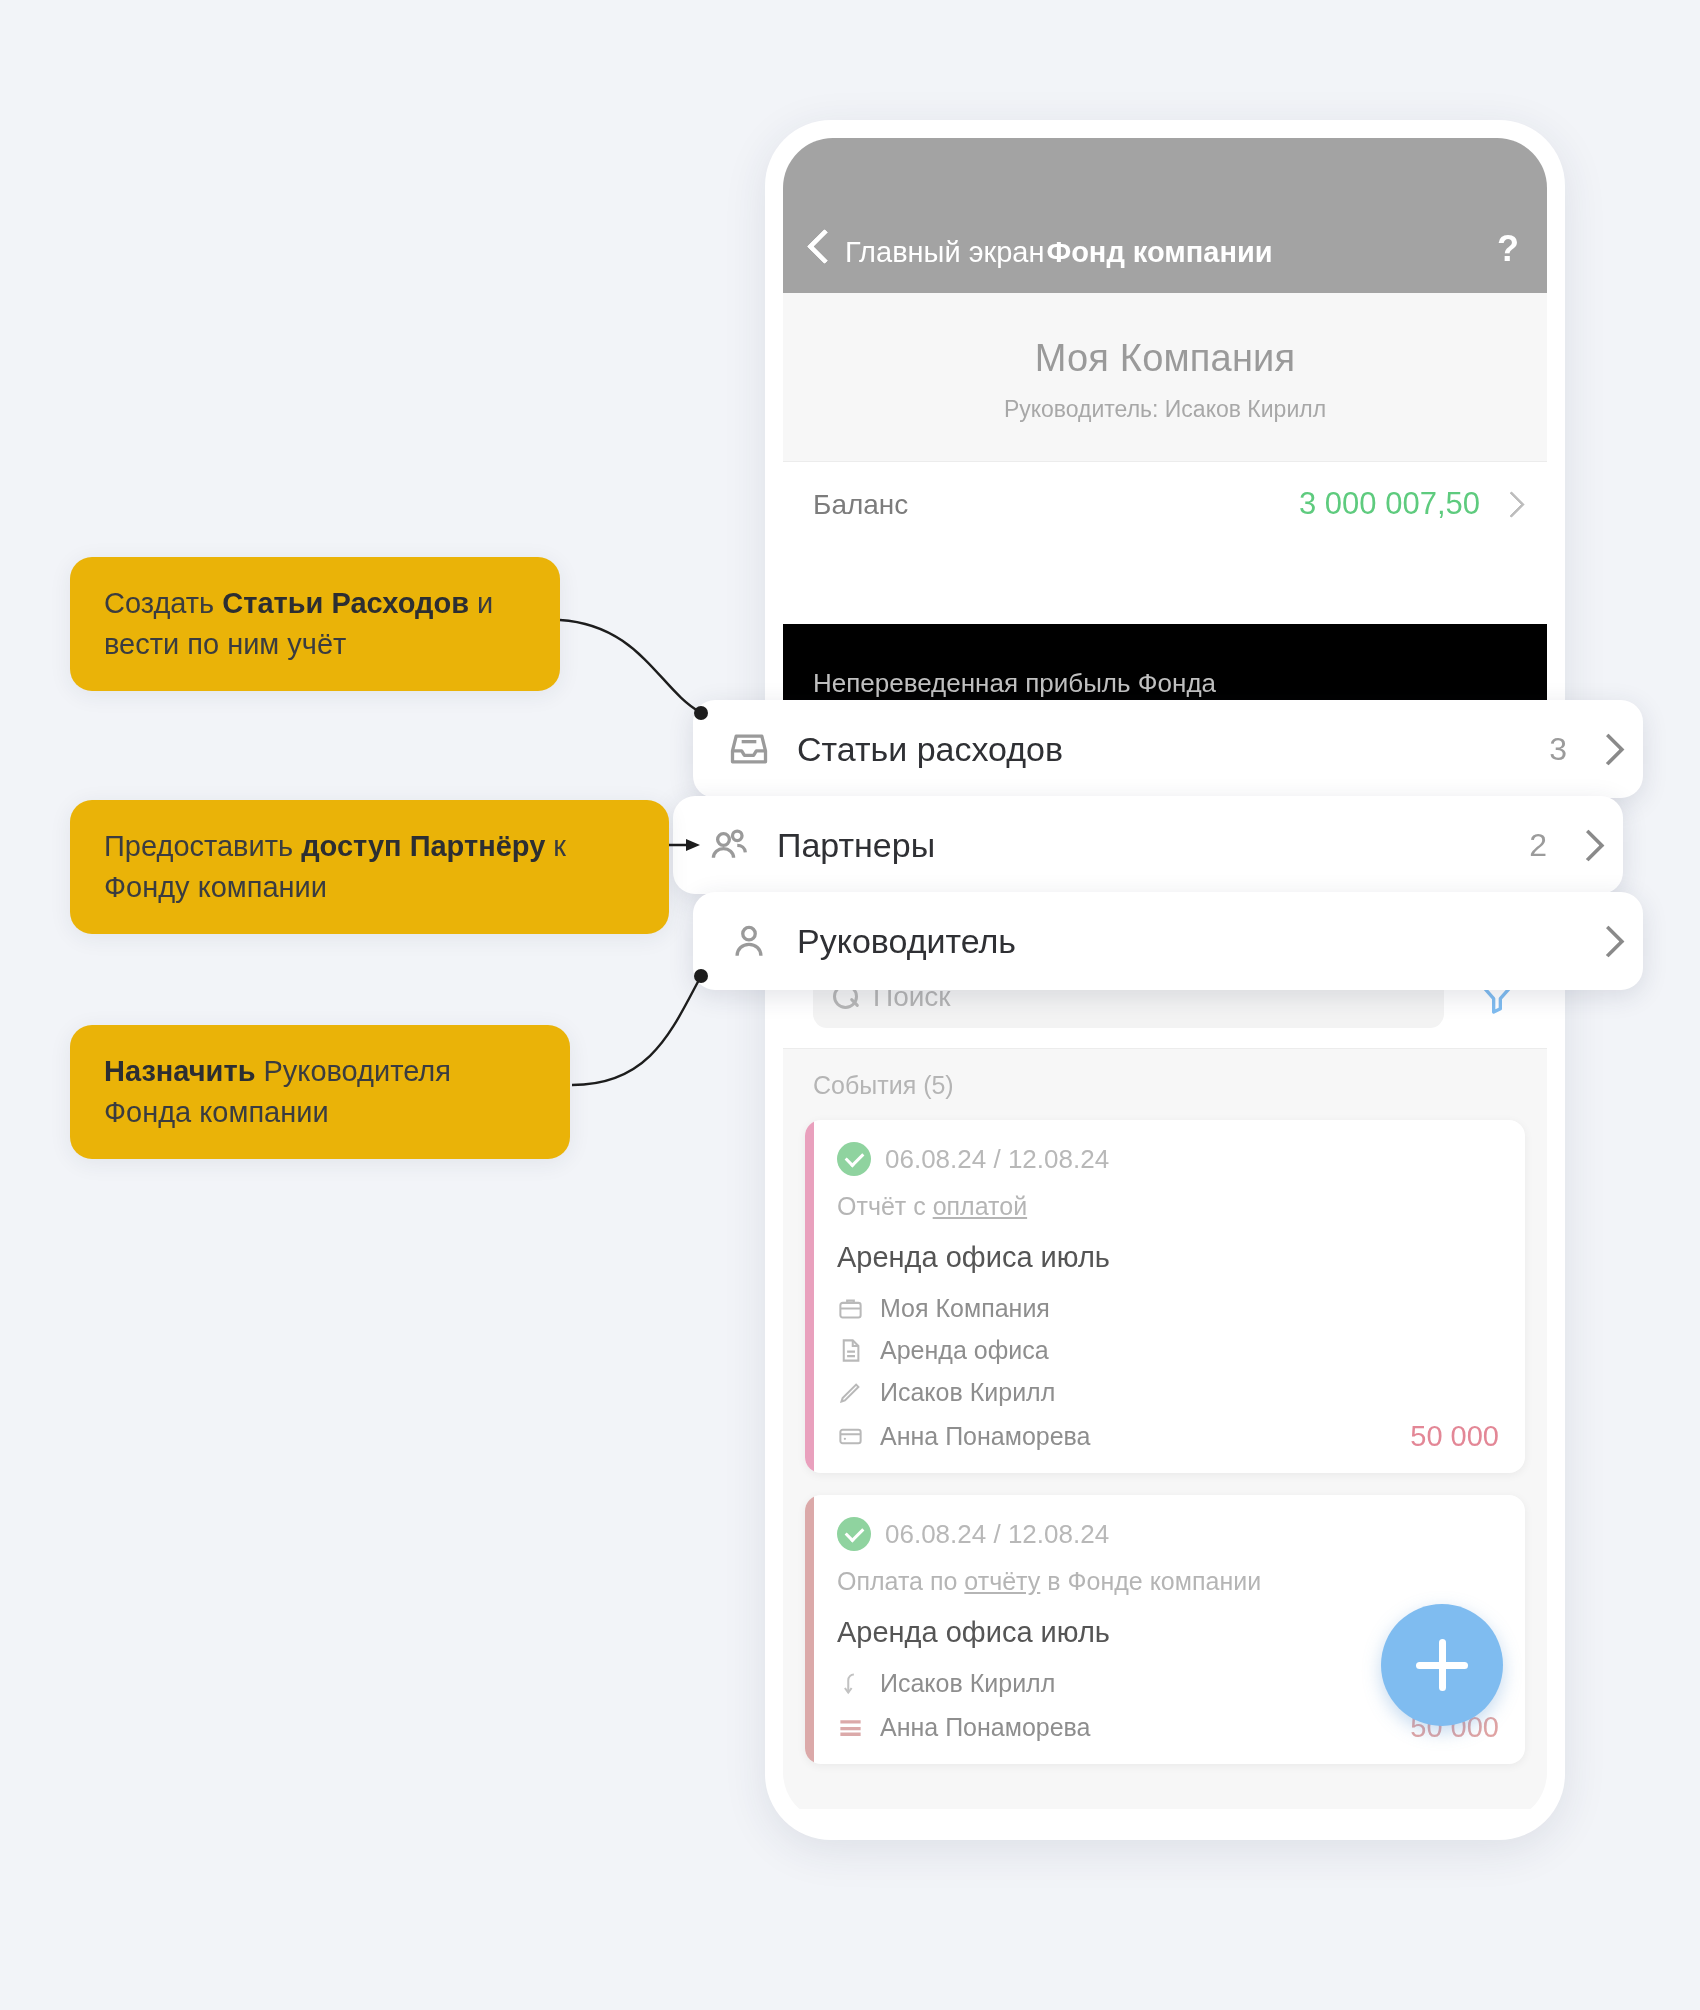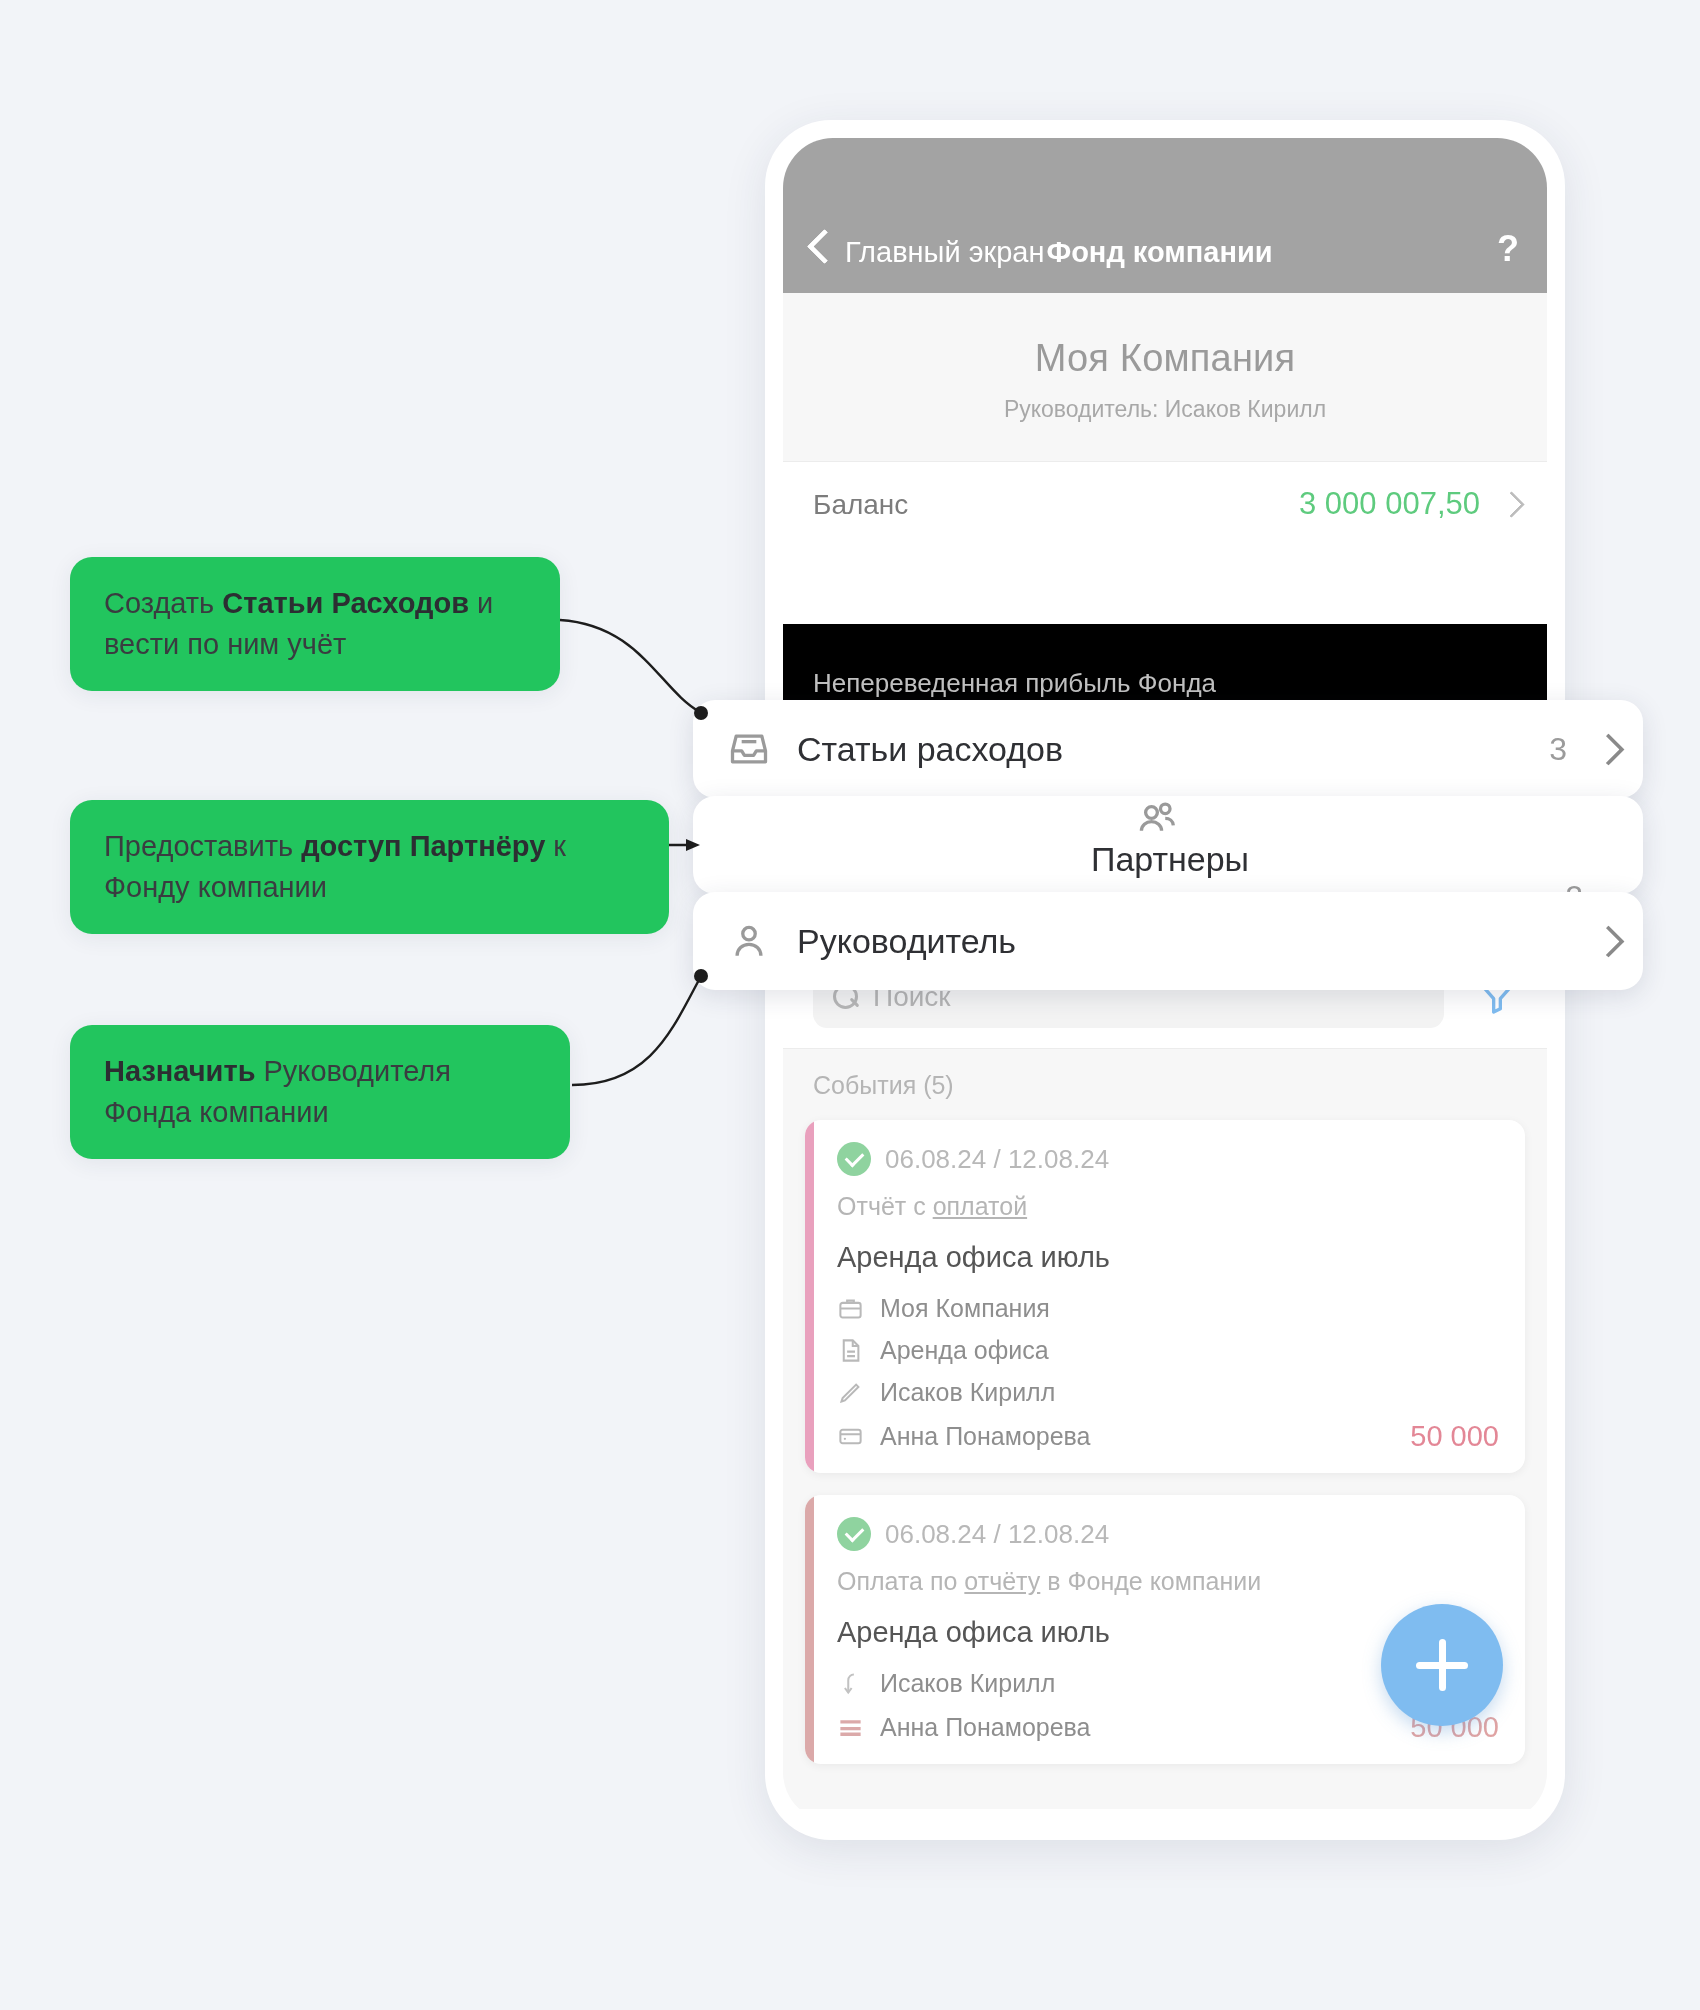--- a/index.html
+++ b/index.html
@@ -173,36 +173,36 @@
   .float-card {
     position: absolute;
     background:#ffffff;
     border-radius: 22px;
     box-shadow: 0 6px 26px rgba(40,50,80,.13);
     display:flex; align-items:center;
     padding: 0 30px 0 34px;
     z-index: 20;
   }
   #card-expenses { left: 693px; top: 700px;  width: 950px; height: 98px; }
-  #card-partners { left: 693px; top: 796px;  width: 950px; height: 98px; flex-direction: column; }
+  #card-partners { left: 673px; top: 796px;  width: 950px; height: 98px; }
   #card-leader   { left: 693px; top: 892px;  width: 950px; height: 98px; }
   .fc-ico { width: 44px; height: 44px; flex:0 0 auto; margin-right: 26px; }
   .fc-label { font-size: 34px; color:#2f3034; }
   .fc-count { margin-left:auto; font-size: 32px; color:#9b9b9b; margin-right: 30px; }
   .fc-chev { width: 16px; height: 30px; position:relative; flex:0 0 auto; }
   .fc-chev::before {
     content:""; position:absolute; left:0; top:4px; width:19px; height:19px;
     border-right:4px solid #8a8a8a; border-top:4px solid #8a8a8a;
     transform:rotate(45deg); border-radius:1px;
   }
 
   
   .callout {
     position:absolute;
-    background:#22c55e;
+    background:#eab308;
     border-radius: 22px;
     padding: 26px 34px;
     box-shadow: 0 4px 22px rgba(40,50,80,.08);
     font-size: 29px; line-height: 1.42; color:#3a3c40;
     z-index: 25;
   }
   .callout b { font-weight: 700; color:#2c2e32; }
   #callout-1 { left: 70px; top: 557px;  width: 490px; }
   #callout-2 { left: 70px; top: 800px;  width: 599px; }
   #callout-3 { left: 70px; top: 1025px; width: 500px; }

